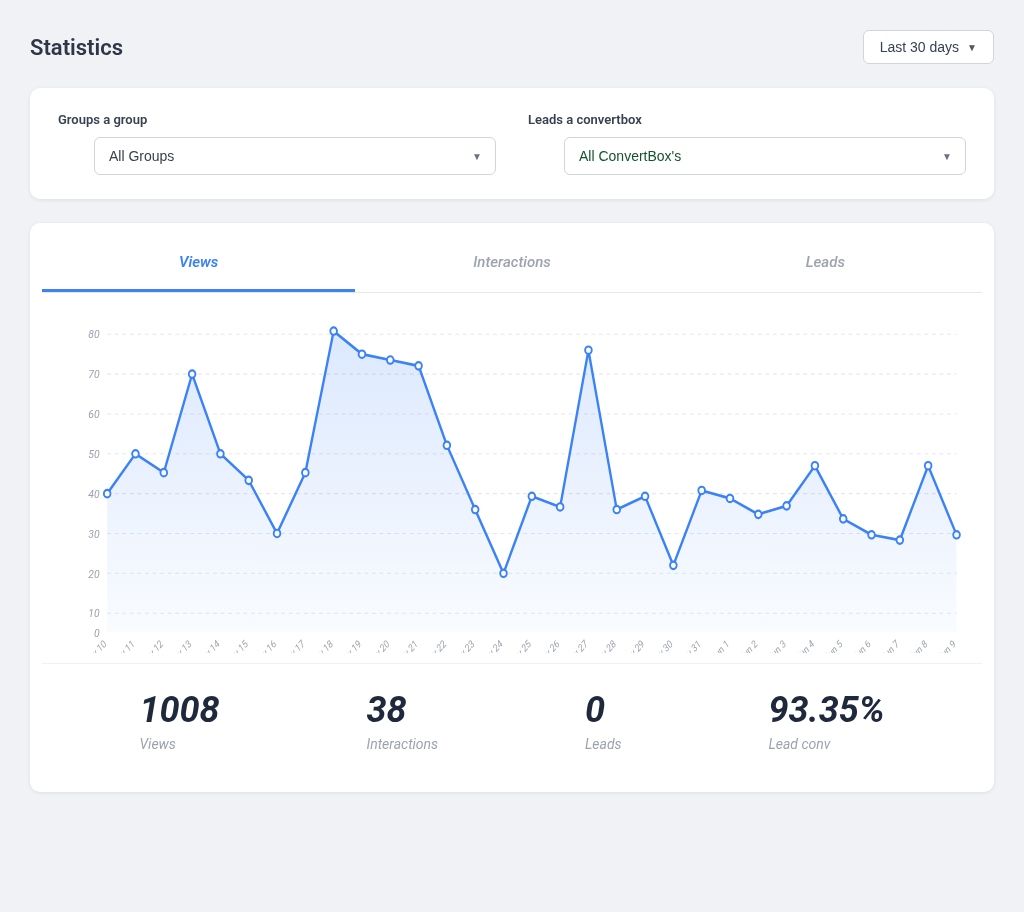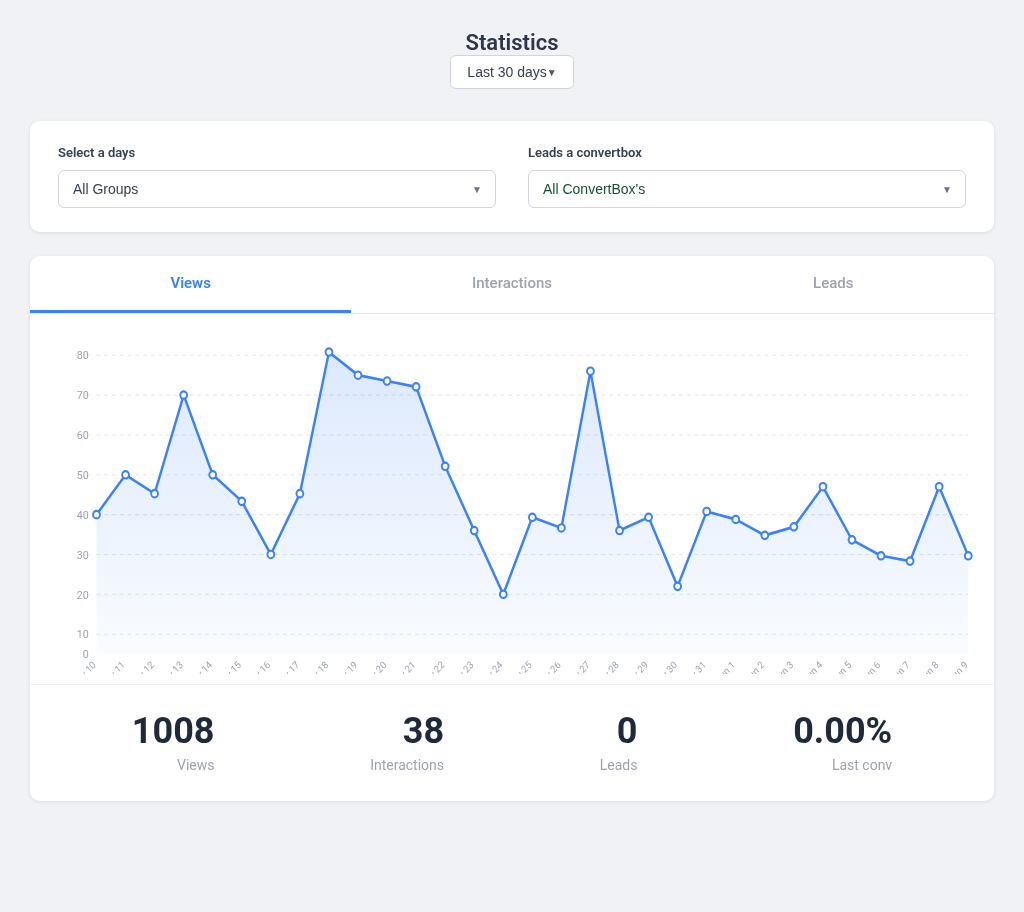--- a/index.html
+++ b/index.html
@@ -7,31 +7,31 @@
       background: #f0f2f5;
       font-family: -apple-system, BlinkMacSystemFont, 'Segoe UI', Roboto, sans-serif;
       color: #333;
       padding: 30px;
       min-height: 912px;
     }
     .page-header {
       display: flex;
       justify-content: space-between;
       align-items: center;
-      margin-bottom: 32px;
-      flex-direction: column;
+      margin-bottom: 24px;
     }
     .page-title {
       font-size: 22px;
       font-weight: 600;
       color: #2d3748;
     }
     .date-filter-btn {
       display: flex;
       align-items: center;
+      gap: 8px;
       background: #fff;
       border: 1.5px solid #d1d5db;
       border-radius: 6px;
       padding: 8px 16px;
       font-size: 14px;
       color: #374151;
       cursor: pointer;
       font-weight: 500;
     }
     .date-filter-btn .chevron {
@@ -55,20 +55,21 @@
       flex: 1;
     }
     .filter-label {
       font-size: 13px;
       font-weight: 600;
       color: #374151;
       margin-bottom: 10px;
     }
     .select-wrapper {
       position: relative;
+      margin-left: 36px;
     }
     .select-wrapper select {
       width: 100%;
       padding: 10px 38px 10px 14px;
       border: 1.5px solid #d1d5db;
       border-radius: 6px;
       font-size: 14px;
       color: #374151;
       background: #fff;
       appearance: none;
@@ -82,22 +83,23 @@
       content: '▼';
       font-size: 10px;
       color: #6b7280;
       position: absolute;
       right: 14px;
       top: 50%;
       transform: translateY(-50%);
       pointer-events: none;
     }
     .chart-card {
-      padding: 0;
+      padding: 12px;
       overflow: hidden;
+      font-style: italic;
     }
     .chart-tabs {
       display: flex;
       border-bottom: 1px solid #e5e7eb;
     }
     .chart-tab {
       flex: 1;
       text-align: center;
       padding: 18px 12px;
       font-size: 15px;
@@ -125,21 +127,21 @@
       width: 100%;
       height: 100%;
     }
     .stats-row {
       display: flex;
       justify-content: space-around;
       padding: 28px 24px;
       border-top: 1px solid #f0f2f5;
     }
     .stat-item {
-      text-align: right;
+      text-align: left;
     }
     .stat-value {
       font-size: 36px;
       font-weight: 700;
       color: #1e293b;
       line-height: 1;
       margin-bottom: 8px;
     }
     .stat-label {
       font-size: 14px;
@@ -154,21 +156,21 @@
   <h1 class="page-title">Statistics</h1>
   <button class="date-filter-btn">
     <span>Last 30 days</span>
     <span class="chevron">▼</span>
   </button>
 </div>
 
 <div class="card filter-card">
   <div class="filter-row">
     <div class="filter-group">
-      <div class="filter-label">Select a days</div>
+      <div class="filter-label">Groups a group</div>
       <div class="select-wrapper">
         <select>
           <option>All Groups</option>
         </select>
       </div>
     </div>
     <div class="filter-group">
       <div class="filter-label">Leads a convertbox</div>
       <div class="select-wrapper">
         <select class="placeholder-select">
@@ -366,17 +368,17 @@
     </div>
     <div class="stat-item">
       <div class="stat-value">38</div>
       <div class="stat-label">Interactions</div>
     </div>
     <div class="stat-item">
       <div class="stat-value">0</div>
       <div class="stat-label">Leads</div>
     </div>
     <div class="stat-item">
-      <div class="stat-value">0.00%</div>
-      <div class="stat-label">Last conv</div>
+      <div class="stat-value">93.35%</div>
+      <div class="stat-label">Lead conv</div>
     </div>
   </div>
 </div>
 
 </body></html>

